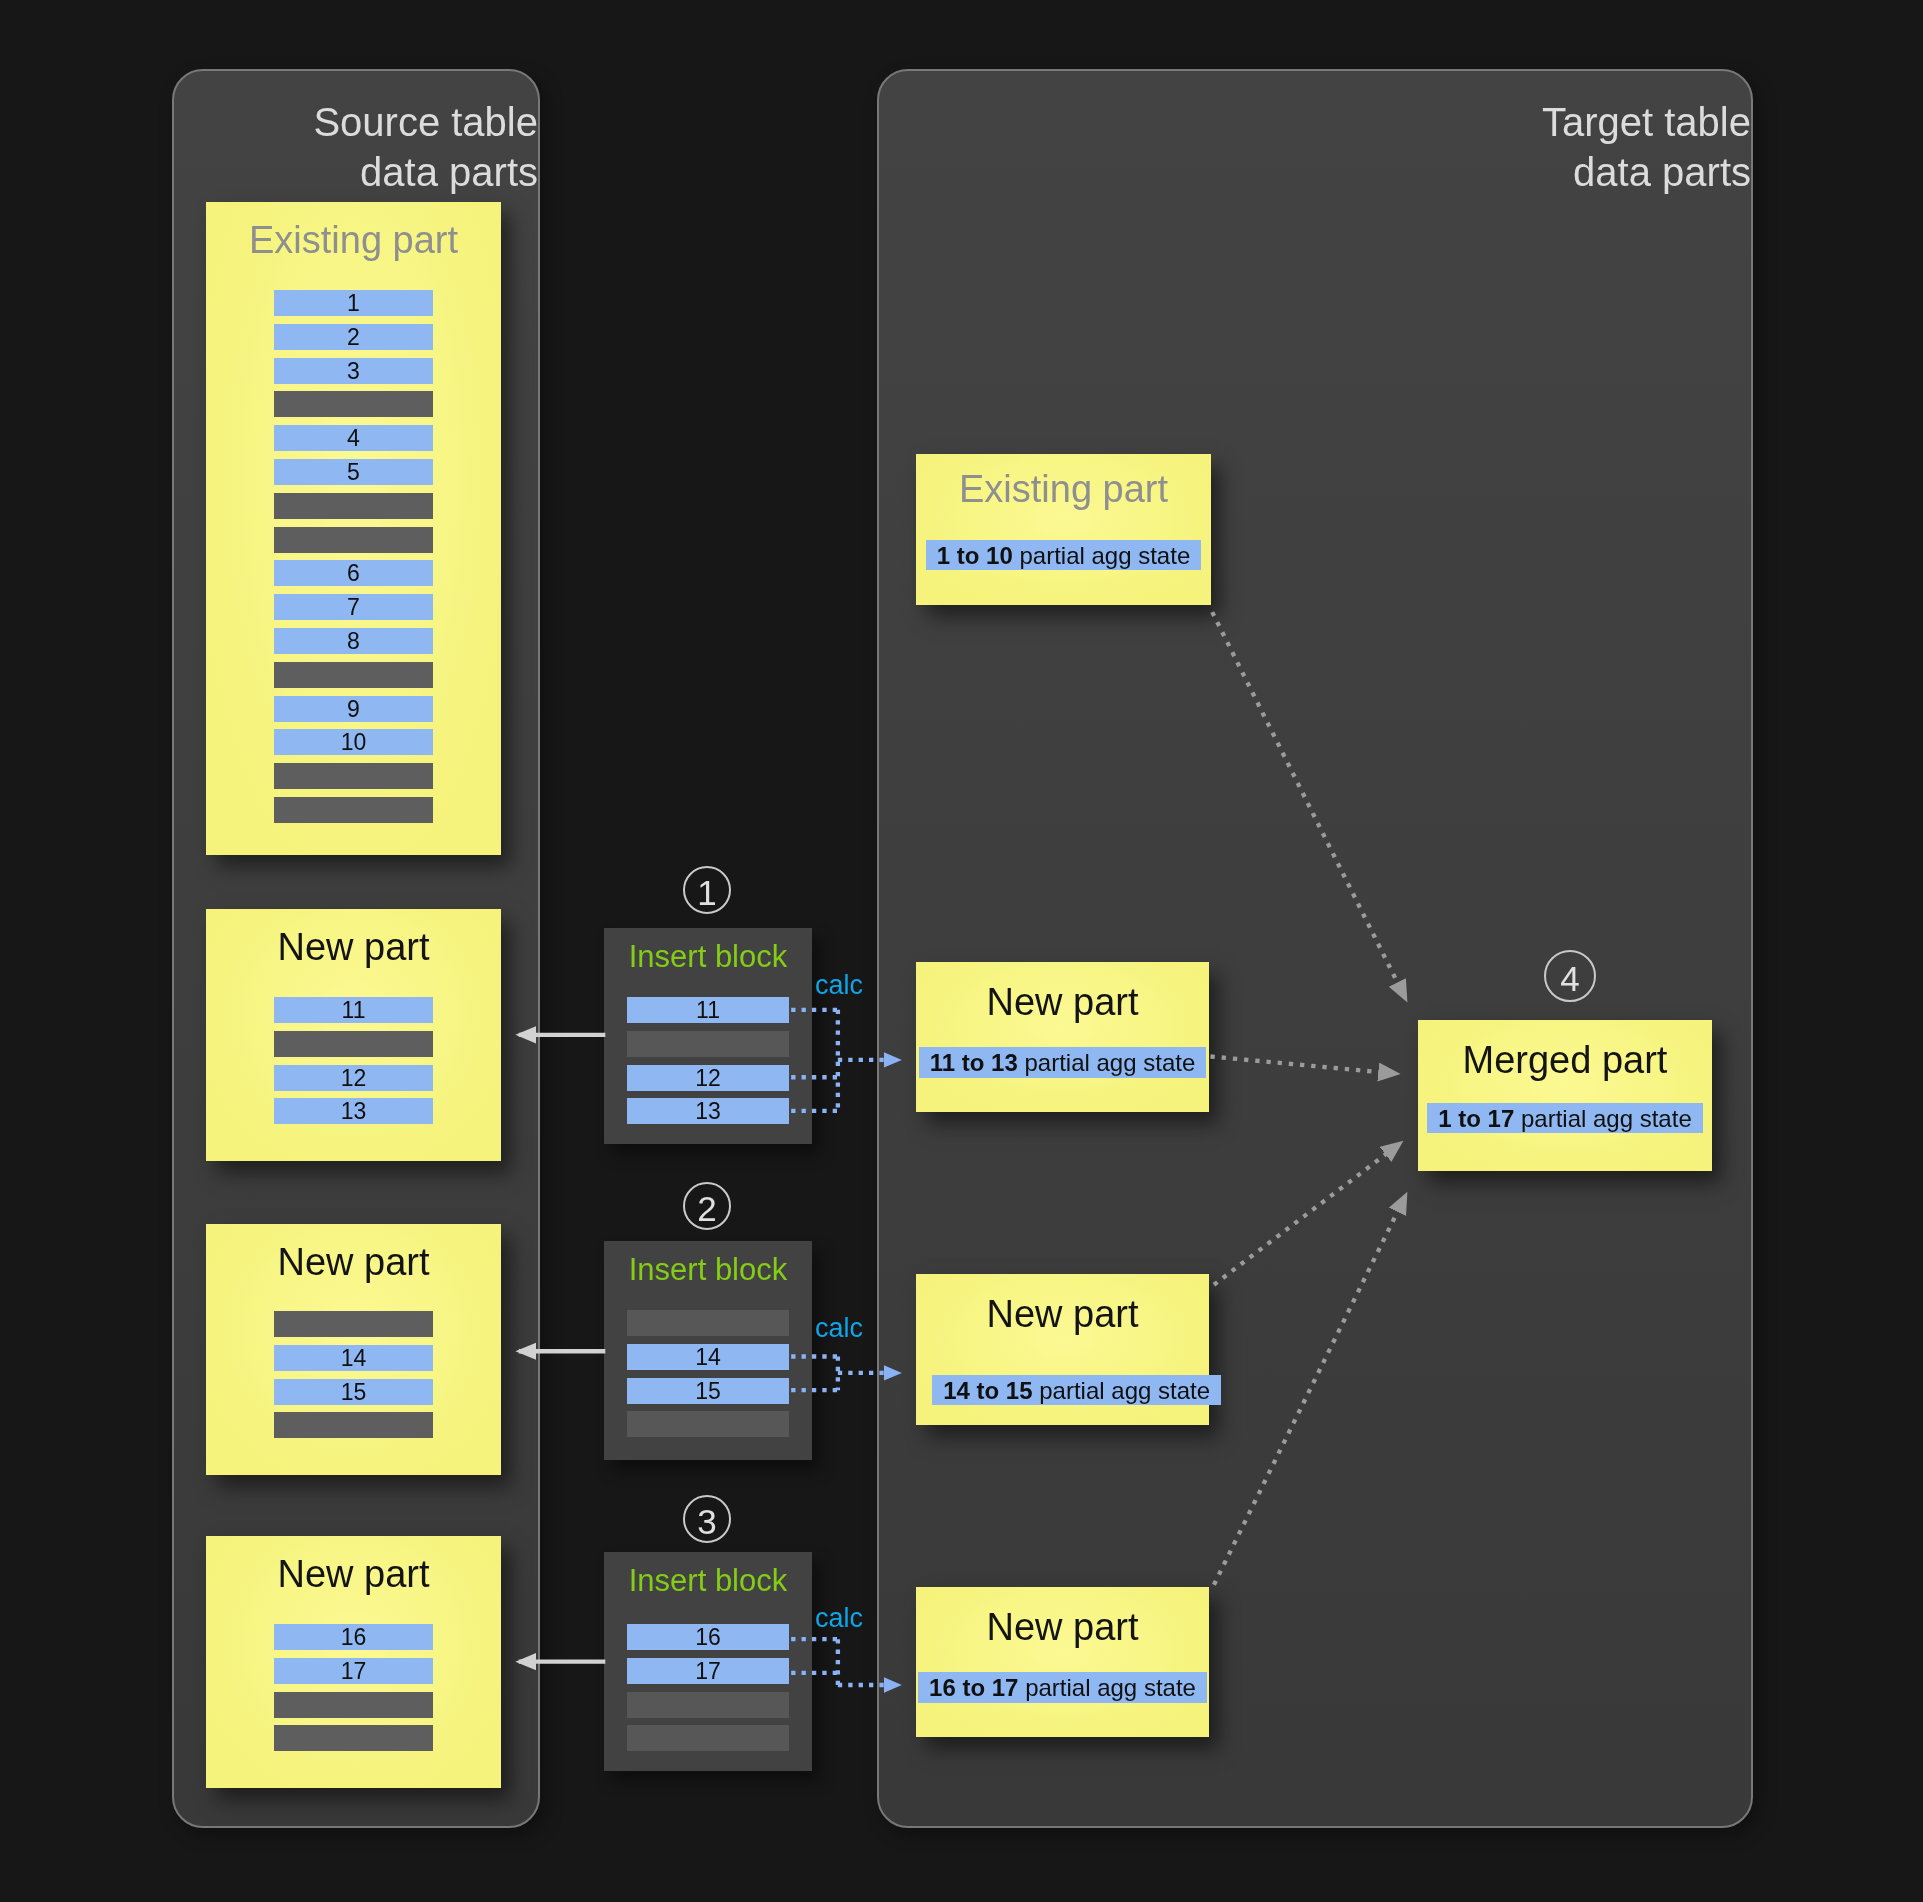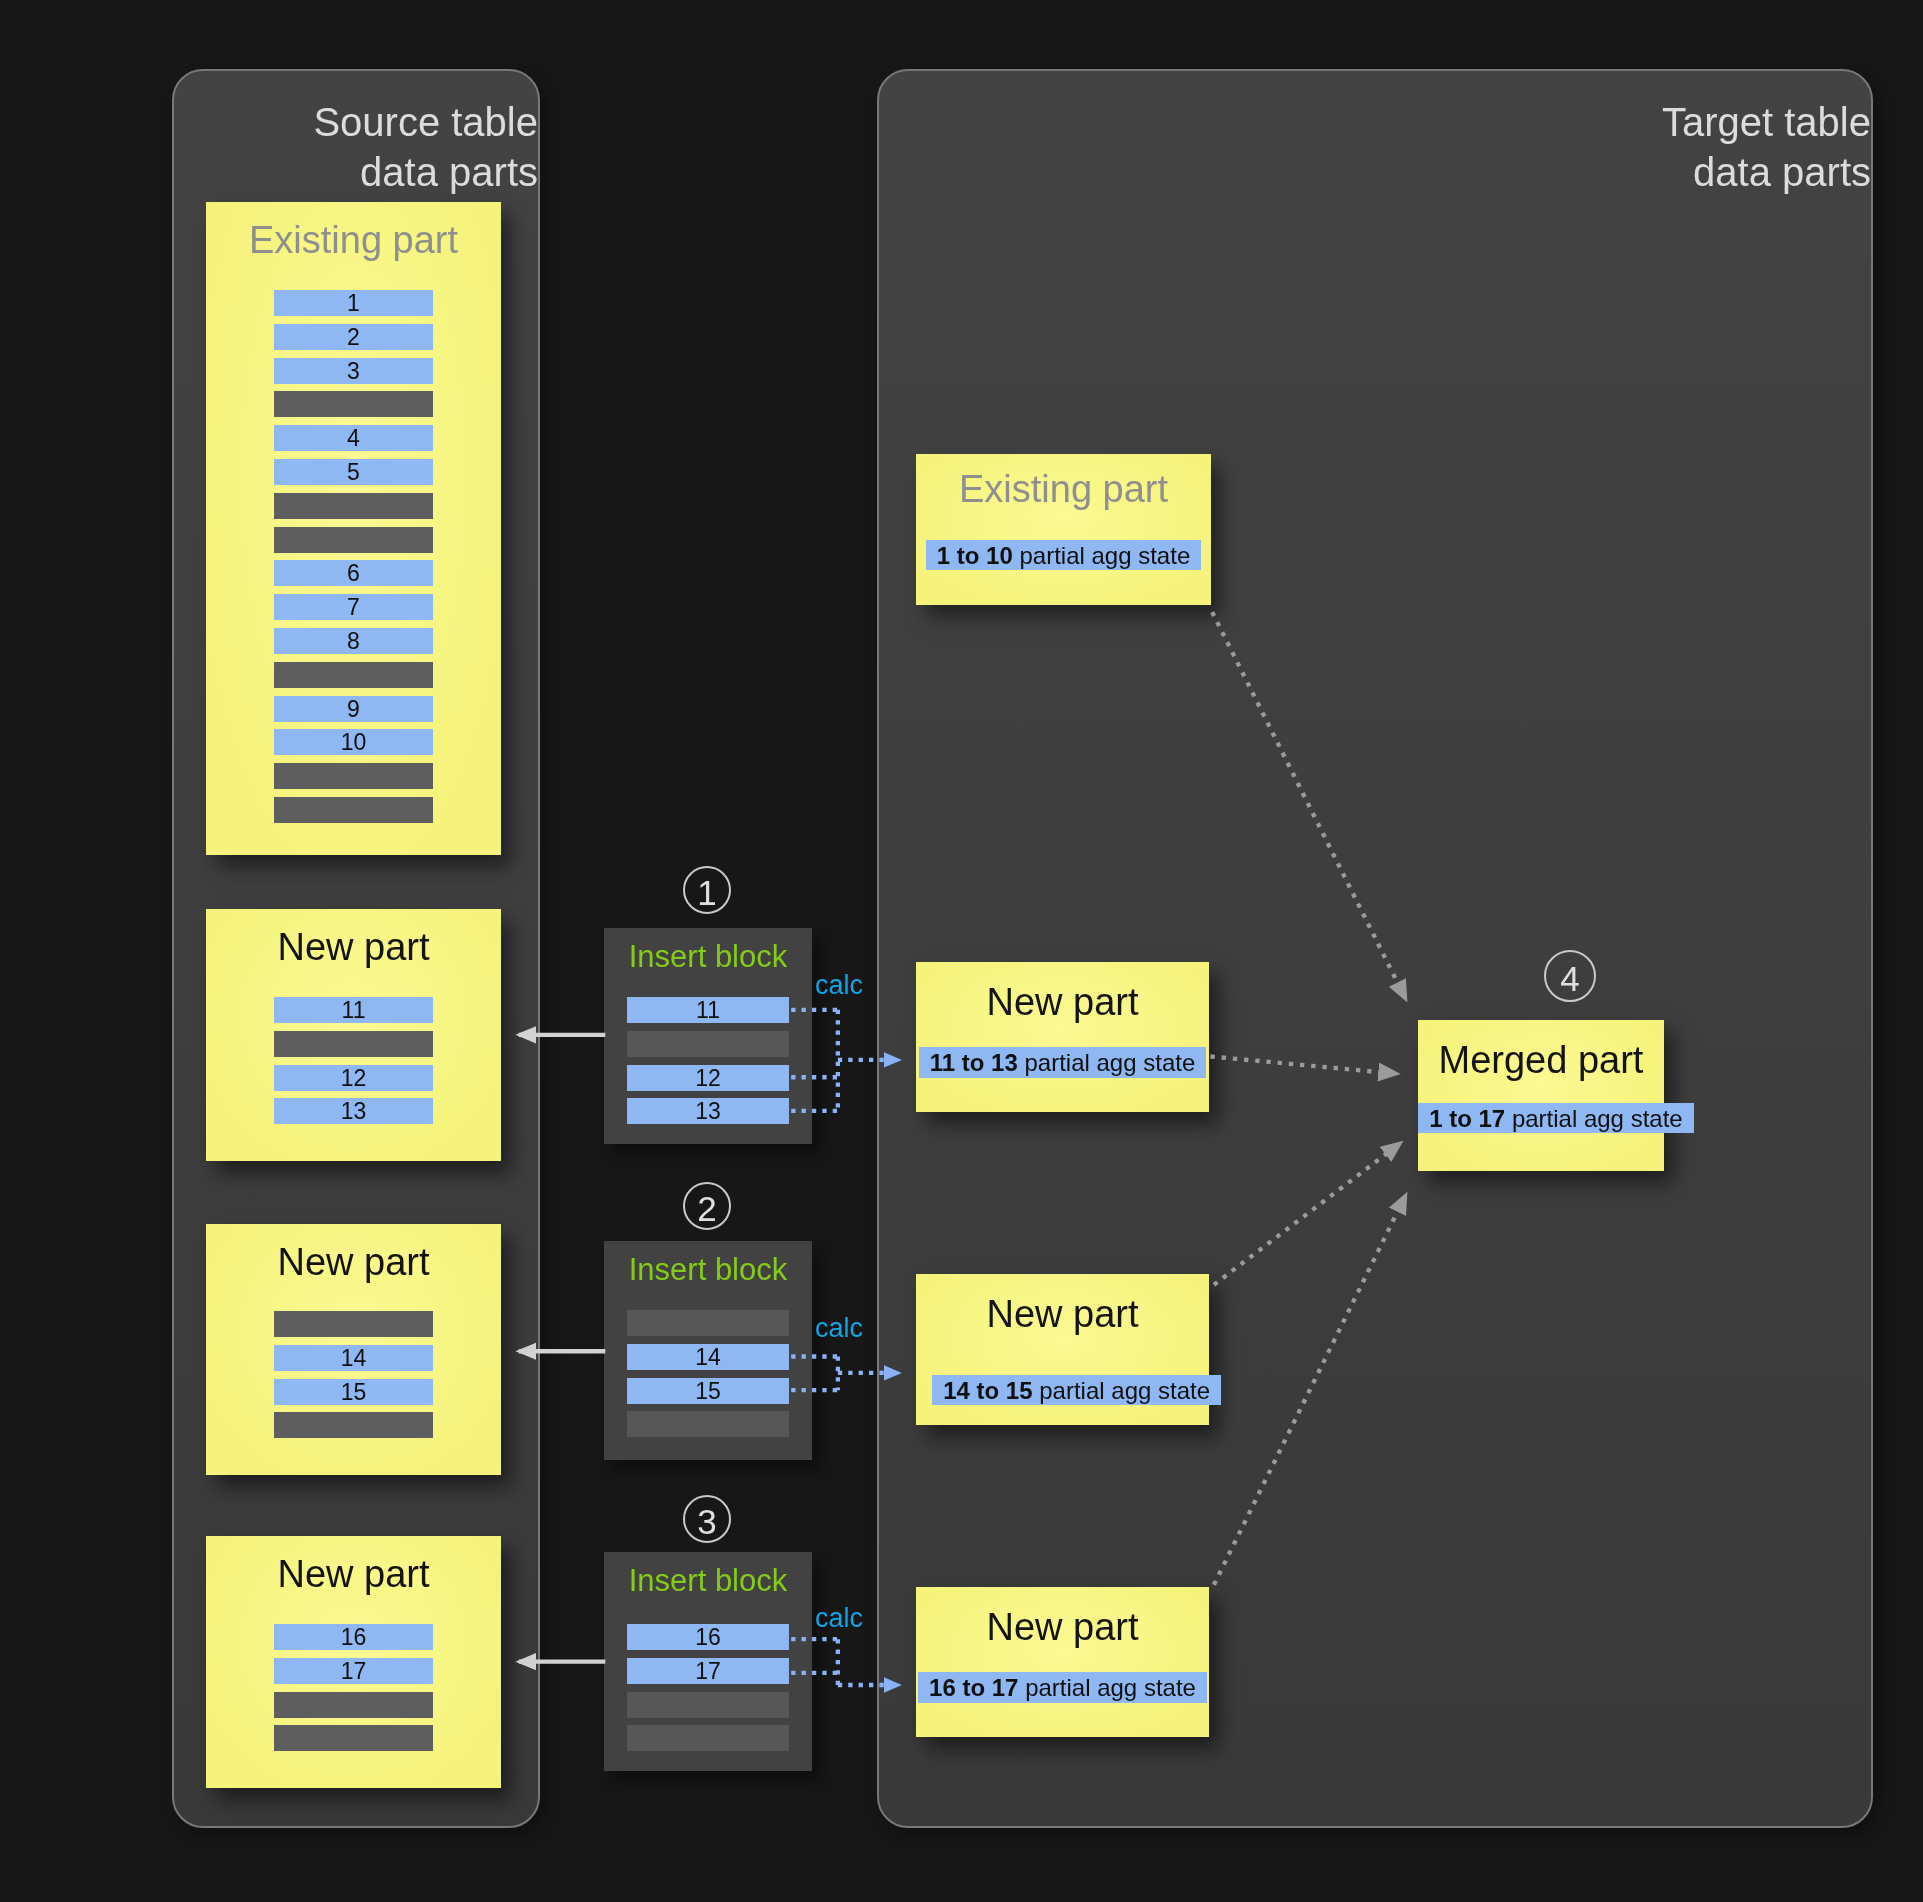--- a/index.html
+++ b/index.html
@@ -58,21 +58,21 @@
 
 <div class="canvas">
 
   <section class="panel" style="left:172px;top:69px;width:368px;height:1759px;">
     <div class="panel-title">
       <div>Source table</div>
       <div>data parts</div>
     </div>
   </section>
 
-  <section class="panel" style="left:877px;top:69px;width:996px;height:1759px;">
+  <section class="panel" style="left:877px;top:69px;width:876px;height:1759px;">
     <div class="panel-title">
       <div>Target table</div>
       <div>data parts</div>
     </div>
   </section>
 
   <div class="ybox" style="left:206px;top:202px;width:295px;height:653px;">
     <div class="btitle gray">Existing part</div>
     <div class="rows" style="left:68px;top:88px;width:159px;">
         <div class="row row-blue">1</div>
@@ -182,21 +182,21 @@
   </div>
 
   <div class="ybox" style="left:916px;top:1587px;width:293px;height:150px;">
     <div class="btitle" style="margin-top:19px;">New part</div>
     <div class="chipwrap" style="margin-top:22.5px;">
       <span class="chip"><b>16 to 17</b> <span>partial agg state</span></span>
     </div>
   </div>
 
   <div class="badge badge4" style="left:1544px;top:950px;">4</div>
-  <div class="ybox" style="left:1418px;top:1020px;width:246px;height:151px;">
+  <div class="ybox" style="left:1418px;top:1020px;width:294px;height:151px;">
     <div class="btitle" style="margin-top:19px;">Merged part</div>
     <div class="chipwrap" style="margin-top:20px;">
       <span class="chip"><b>1 to 17</b> <span>partial agg state</span></span>
     </div>
   </div>
 
   <svg class="overlay" width="1923" height="1902" viewBox="0 0 2224 2200">
     <defs>
       <marker id="mgray" markerUnits="userSpaceOnUse" markerWidth="30" markerHeight="26" refX="22" refY="11" orient="auto">
         <path d="M0,0 L26,11 L0,22 Z" fill="#9b9b9b"></path>

